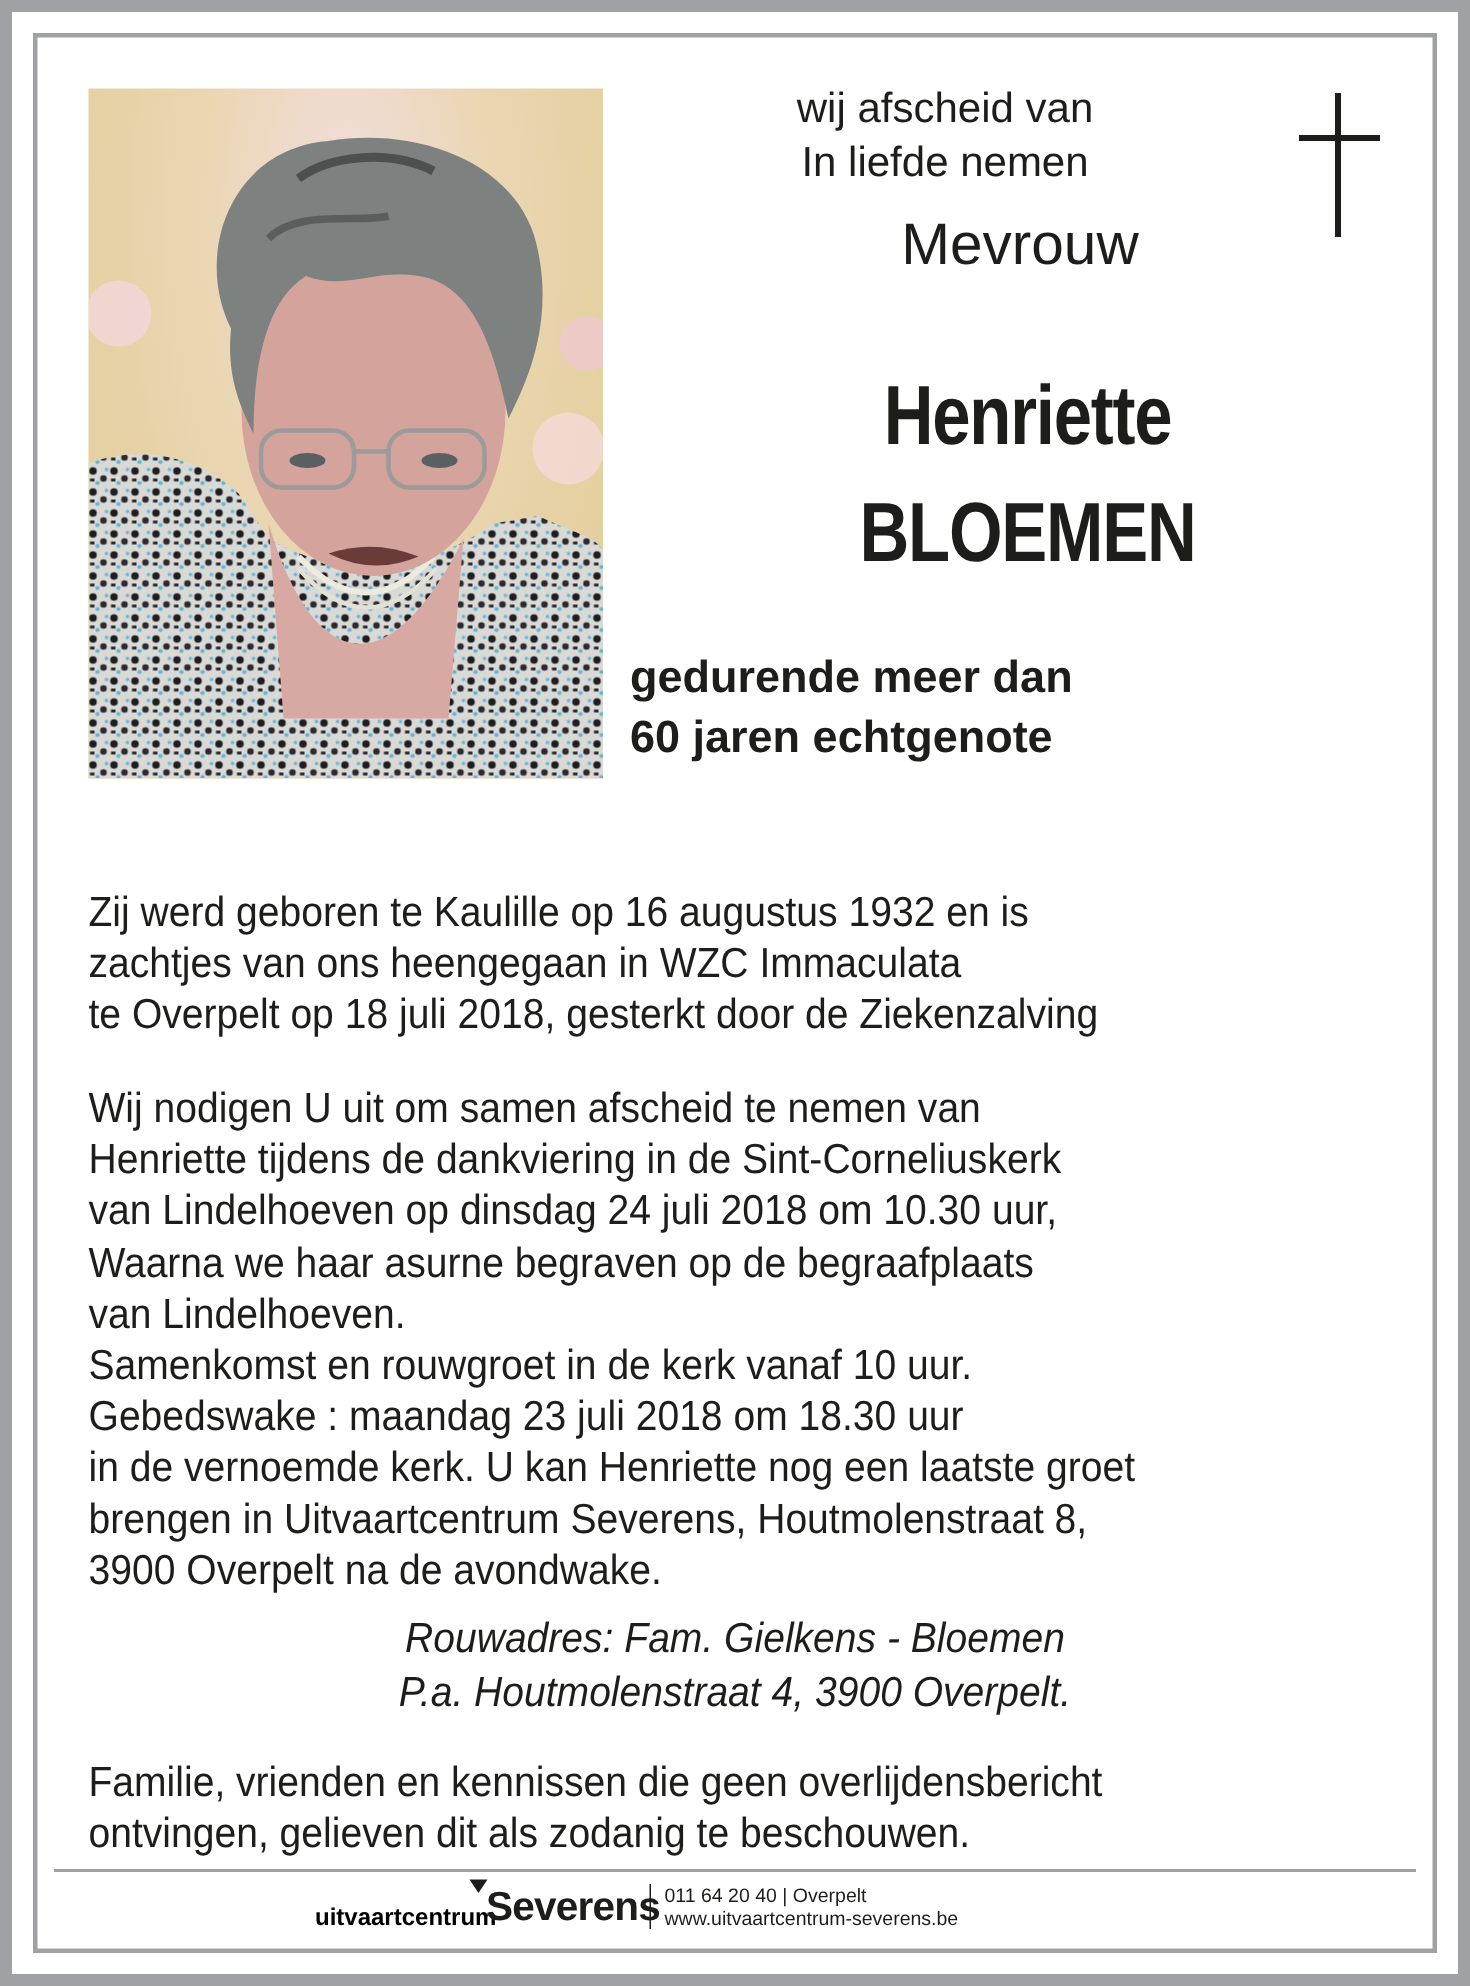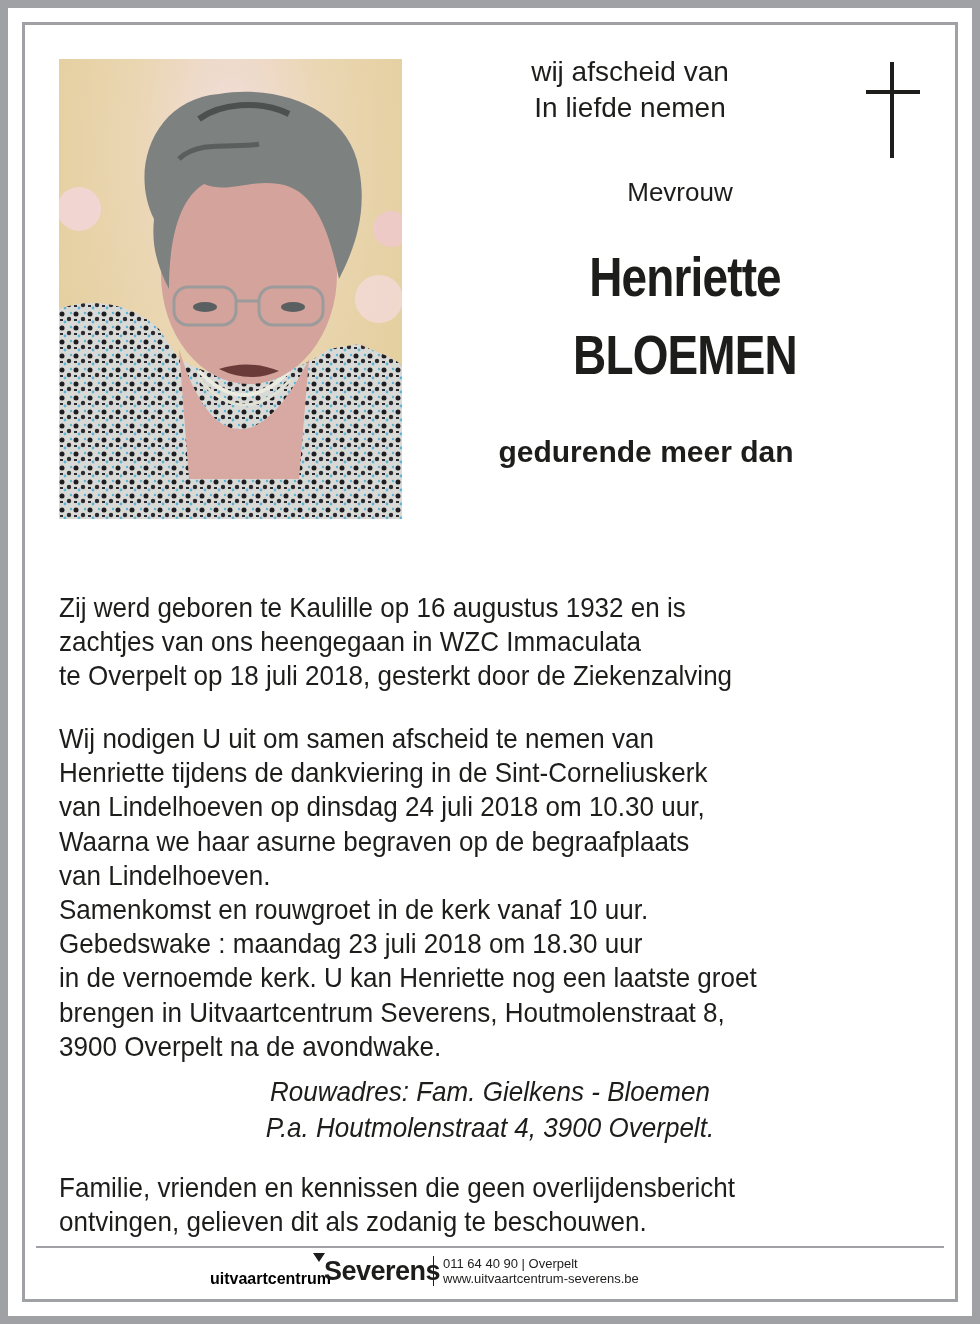--- a/index.html
+++ b/index.html
@@ -22,30 +22,30 @@
       overflow: hidden;
       background: radial-gradient(ellipse at 50% 20%, #f2dede 0%, #ead6b2 40%, #e2cc96 100%);
     }
     .photo svg { display: block; }
     .intro {
       position: absolute; left: 470px; top: 54px; width: 320px;
       text-align: center; font-size: 28px; line-height: 36px; font-weight: 300;
     }
     .cross { position: absolute; left: 864px; top: 62px; width: 56px; height: 96px; }
     .mevrouw {
-      position: absolute; left: 560px; top: 172px; width: 240px; text-align: center;
-      font-size: 26px; line-height: 40px;
+      position: absolute; left: 560px; top: 144px; width: 240px; text-align: center;
+      font-size: 39px; line-height: 40px;
     }
     .name {
       position: absolute; left: 440px; top: 238px; width: 490px; text-align: center;
       font-weight: bold; font-size: 56px; line-height: 78px; letter-spacing: -1px;
       transform: scaleX(0.82); transform-origin: center;
     }
     .spouse {
-      position: absolute; left: 396px; top: 432px; width: 500px; text-align: center;
+      position: absolute; left: 420px; top: 432px; width: 500px; 
       font-size: 30px; line-height: 40px; font-weight: bold; color: #1d1d1b;
     }
     .body-text {
       position: absolute; left: 59px; width: 860px;
       font-size: 28px; line-height: 34.2px; font-weight: normal;
       transform: scaleX(0.93); transform-origin: left;
     }
     .para1 { top: 591px; }
     .para2 { top: 722px; }
     .address {
@@ -128,20 +128,21 @@
 
 <div class="mevrouw">Mevrouw</div>
 
 <div class="name">
   <div>Henriette</div>
   <div>BLOEMEN</div>
 </div>
 
 <div class="spouse">
   <div>gedurende meer dan</div>
+  <div>60 jaren echtgenote</div>
 </div>
 
 <div class="body-text para1">
   <p>Zij werd geboren te Kaulille op 16 augustus 1932 en is</p>
   <p>zachtjes van ons heengegaan in WZC Immaculata</p>
   <p>te Overpelt op 18 juli 2018, gesterkt door de Ziekenzalving</p>
 </div>
 
 <div class="body-text para2">
   <p>Wij nodigen U uit om samen afscheid te nemen van</p>
@@ -167,16 +168,16 @@
 </div>
 
 <div class="footer-rule"></div>
 
 <div class="footer">
   <span class="brand-small">uitvaartcentrum</span>
   <span class="brand-triangle"></span>
   <span class="brand-big">Severens</span>
   <span class="footer-divider"></span>
   <div class="footer-info">
-    <div>011 64 40 90 | Overpelt</div>
+    <div>011 64 20 40 | Overpelt</div>
     <div>www.uitvaartcentrum-severens.be</div>
   </div>
 </div>
 
 </body></html>

